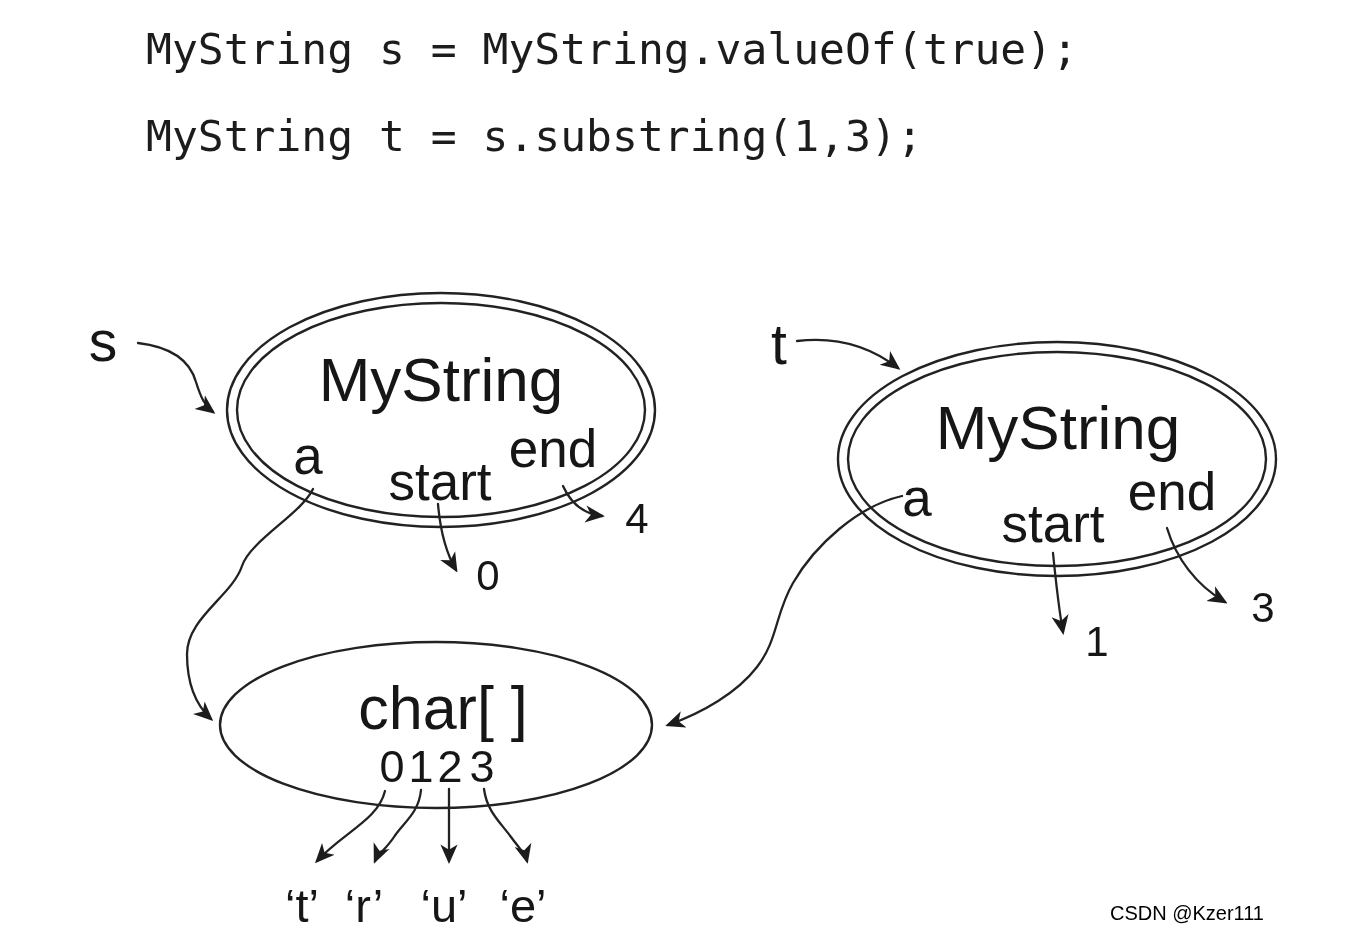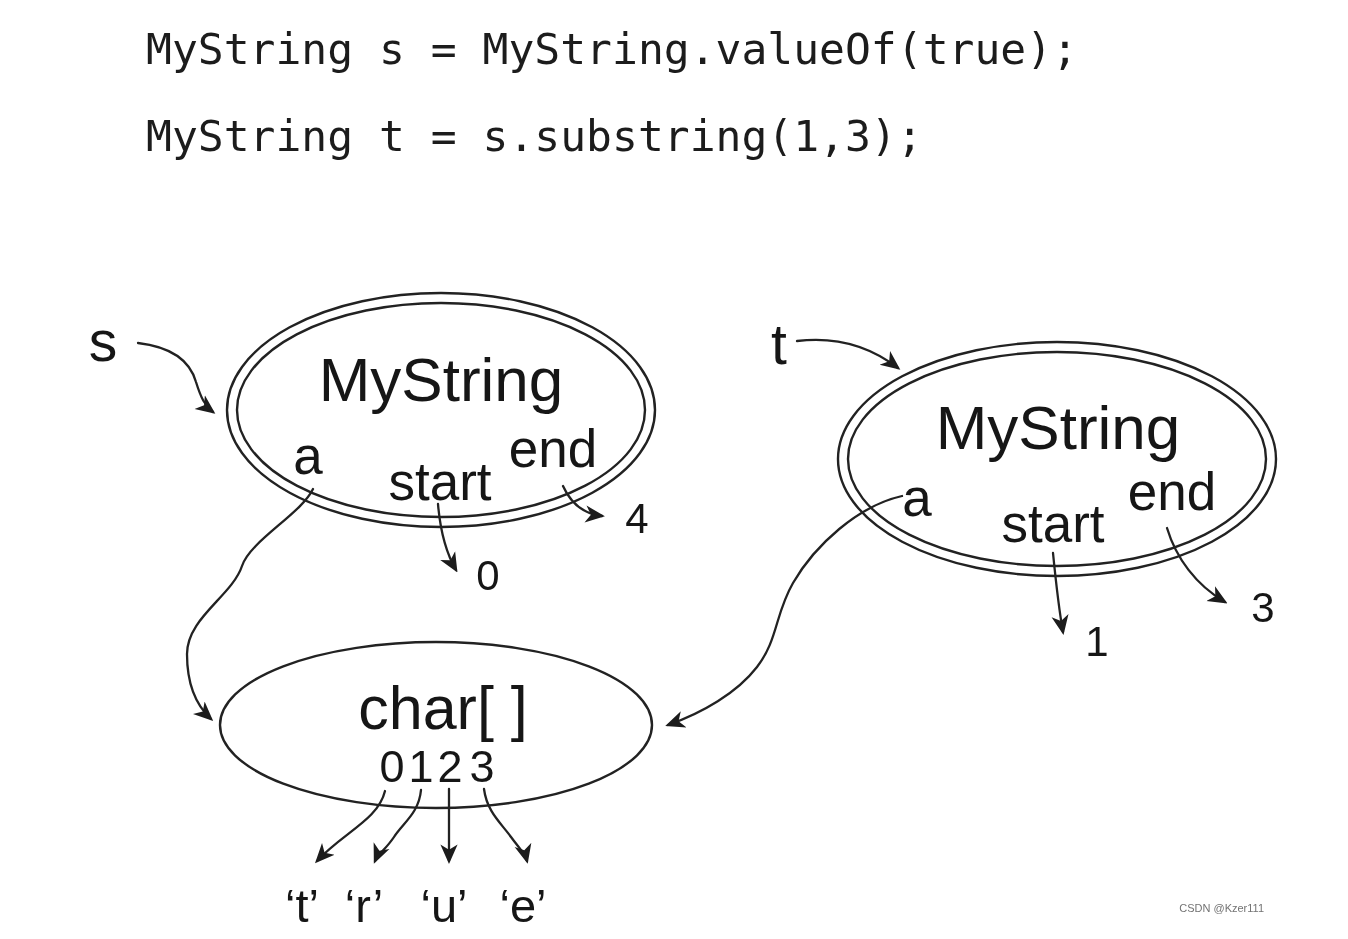--- a/index.html
+++ b/index.html
@@ -48,22 +48,22 @@
   .edge {
     fill: none;
     stroke: #222222;
     stroke-width: 2.3;
     stroke-linecap: round;
   }
   .watermark {
     position: absolute;
     right: 16px;
     top: 902px;
-    font-size: 11px;
-    color: #737373;
+    font-size: 20px;
+    color: #000000;
     font-family: "Liberation Sans", sans-serif;
   }
 </style>
 </head>
 <body>
 
 <div class="screen">
 
   <div class="code-block">
     <div id="code-line-1" class="code-line">MyString s = MyString.valueOf(true);</div>

